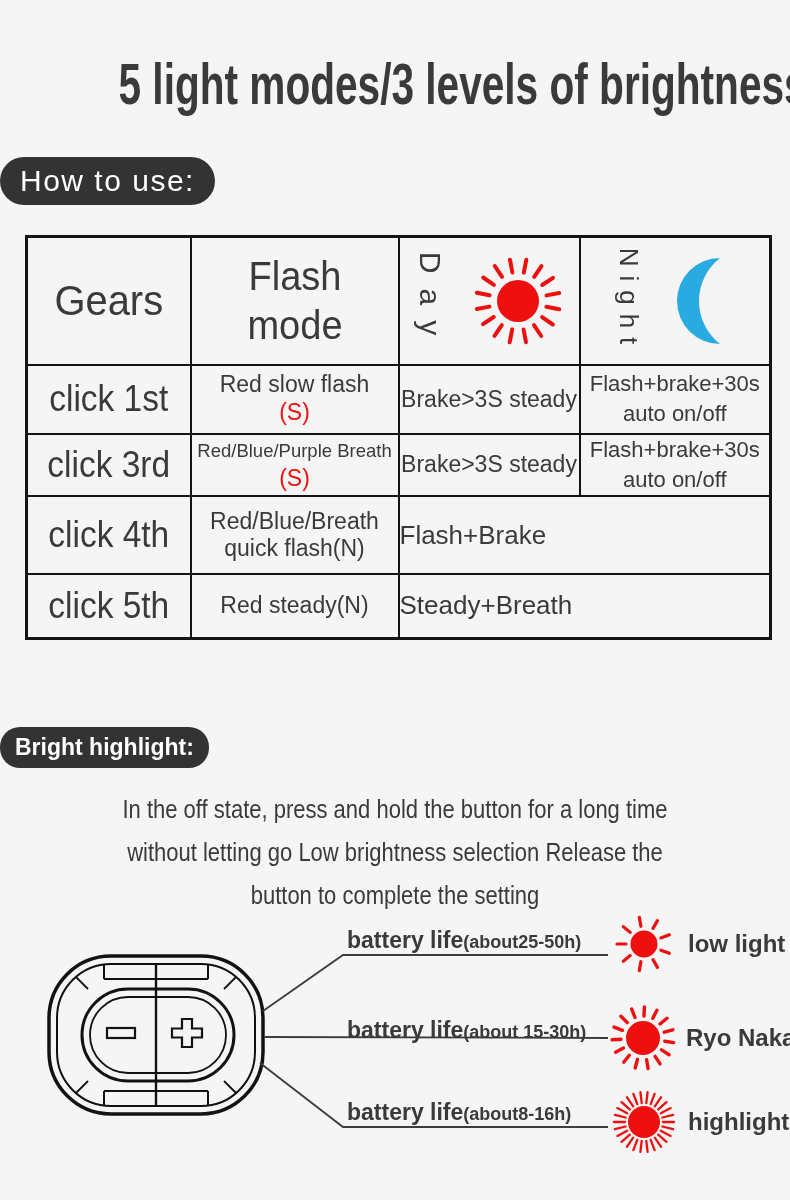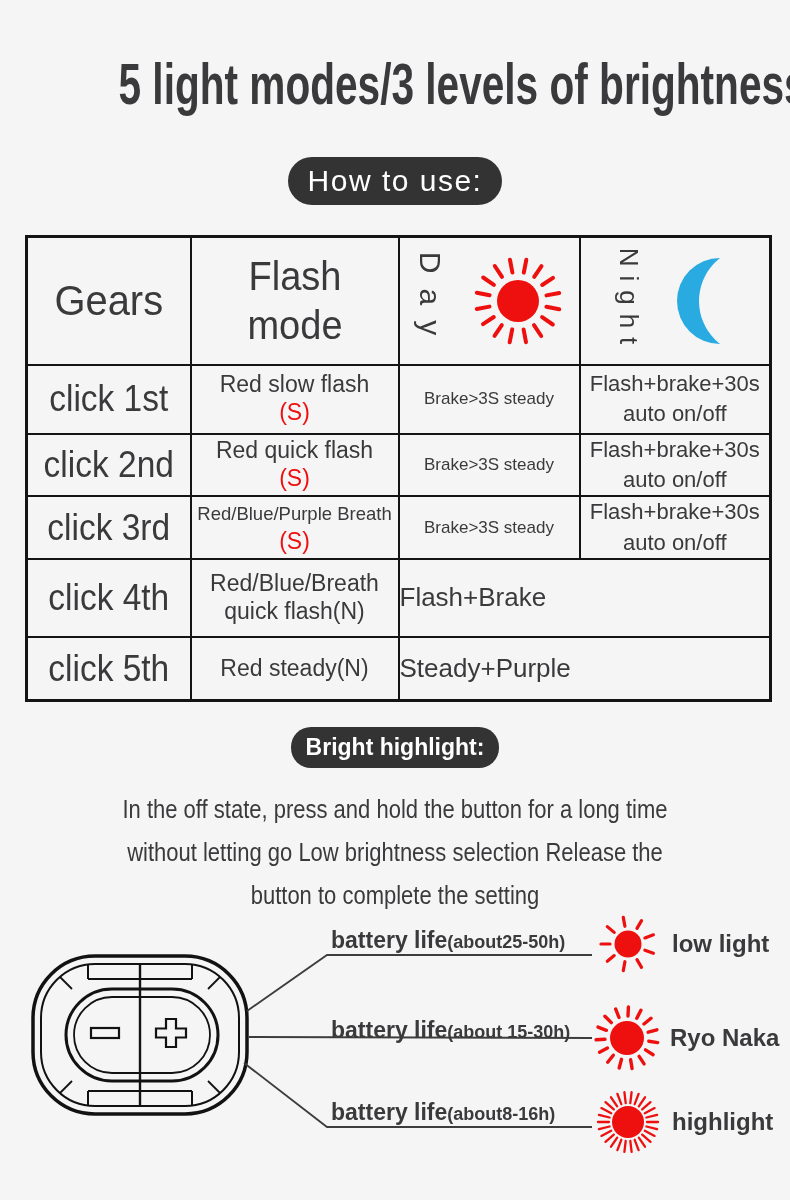--- a/index.html
+++ b/index.html
@@ -5,48 +5,48 @@
   :root{
     --bg:#f5f5f5; --text:#3a3a3c; --ink:#141414; --red:#ee0f0f; --blue:#29abe2; --pill:#333333;
   }
   *{margin:0;padding:0;box-sizing:border-box}
   html,body{width:790px;height:1200px}
   body{position:relative;background:var(--bg);font-family:"Liberation Sans",sans-serif;color:var(--text);overflow:hidden}
 
   .title{position:absolute;top:50px;left:0;width:790px;text-align:center;font-size:58px;font-weight:bold;
          white-space:nowrap;transform:scaleX(.70);transform-origin:50% 50%;color:var(--text)}
 
-  .pillwrap{position:absolute;left:0;width:790px;text-align:center}
+  .pillwrap{position:absolute;left:0;width:790px;}
   .pill{display:inline-block;background:var(--pill);color:#ffffff;border-radius:24px}
   .pill1{font-size:30px;letter-spacing:1.5px;padding:7px 20px}
   .pill2{font-size:23px;font-weight:bold;padding:7px 15px;border-radius:20px}
 
   table{position:absolute;left:25px;top:235px;width:744px;border-collapse:collapse;table-layout:fixed;
         border:3px solid var(--ink)}
   td{border:2px solid var(--ink);text-align:center;vertical-align:middle;padding:0;color:var(--text)}
   .h-gears{font-size:42px;transform:scaleX(.95);white-space:nowrap}
   .h-flash{font-size:40px;line-height:1.22;transform:scaleX(.95)}
   .gear{display:block;font-size:36px;transform:scaleX(.93);white-space:nowrap}
   .flash1{display:block;font-size:23px;line-height:1.2;white-space:nowrap}
   .flash1.small{font-size:18.5px;line-height:1.5}
   .flash2{display:block;font-size:23px;line-height:1.2;white-space:nowrap}
   .note{display:block;font-size:23px;line-height:1.2;color:var(--red)}
-  .daytxt{font-size:17px;white-space:nowrap}
+  .daytxt{font-size:23px;white-space:nowrap}
   .night1,.night2{display:block;font-size:22px;line-height:1.38;white-space:nowrap}
   .merged{text-align:left;font-size:26px}
   .cellflex{display:flex;align-items:center;justify-content:center}
   .vwrap{width:44px;height:124px;display:flex;align-items:center;justify-content:center;flex:none}
   .vtext{transform:rotate(90deg);white-space:nowrap;color:var(--text)}
   .vday{font-size:30px;letter-spacing:15px}
   .vnight{font-size:26px;letter-spacing:9px}
 
   .para{position:absolute;top:788px;left:0;width:790px;text-align:center;font-size:25px;line-height:43px}
   .para div{white-space:nowrap;transform:scaleX(.88)}
 
-  .bottom{position:absolute;top:900px;left:0;width:700px;height:300px}
+  .bottom{position:absolute;top:900px;left:16px;width:700px;height:300px}
   .bsvg{position:absolute;left:0;top:0}
   .dv{fill:none;stroke:#121212}
   .callout{fill:none;stroke:#3d3d3d;stroke-width:1.8}
   .rays{stroke:var(--red);stroke-linecap:round}
   .sunfill{fill:var(--red)}
   .moonbody{fill:var(--blue)}
   .mooncut{fill:var(--bg)}
   .bat{position:absolute;white-space:nowrap}
   .bl{font-weight:bold;font-size:23px}
   .bd{font-weight:bold;font-size:18px}
@@ -123,66 +123,52 @@
     <td>
           <span class="flash1">Red slow flash</span>
           <span class="note">(S)</span>
         </td>
     <td><span class="daytxt">Brake&gt;3S steady</span></td>
     <td>
           <span class="night1">Flash+brake+30s</span>
           <span class="night2">auto on/off</span>
         </td>
   </tr>
-  <tr style="height:62px">
-    <td>
-          <span class="gear">click 2nd</span>
-        </td>
-    <td>
-          <span class="flash1">Red quick flash</span>
+  <tr style="height:50px">
+    <td>
+          <span class="gear">click 3rd</span>
+        </td>
+    <td>
+          <span class="flash1 small">Red/Blue/Purple Breath</span>
           <span class="note">(S)</span>
         </td>
     <td><span class="daytxt">Brake&gt;3S steady</span></td>
     <td>
           <span class="night1">Flash+brake+30s</span>
           <span class="night2">auto on/off</span>
         </td>
   </tr>
-  <tr style="height:50px">
-    <td>
-          <span class="gear">click 3rd</span>
-        </td>
-    <td>
-          <span class="flash1 small">Red/Blue/Purple Breath</span>
-          <span class="note">(S)</span>
-        </td>
-    <td><span class="daytxt">Brake&gt;3S steady</span></td>
-    <td>
-          <span class="night1">Flash+brake+30s</span>
-          <span class="night2">auto on/off</span>
-        </td>
-  </tr>
   <tr style="height:78px">
     <td>
           <span class="gear">click 4th</span>
         </td>
     <td>
           <span class="flash1">Red/Blue/Breath</span>
           <span class="flash2">quick flash(N)</span>
         </td>
     <td colspan="2" class="merged">Flash+Brake</td>
   </tr>
   <tr style="height:64px">
     <td>
           <span class="gear">click 5th</span>
         </td>
     <td>
           <span class="flash1">Red steady(N)</span>
         </td>
-    <td colspan="2" class="merged">Steady+Purple</td>
+    <td colspan="2" class="merged">Steady+Breath</td>
   </tr>
 </tbody>
   </table>
 
 <div class="pillwrap" style="top:727px">
   <span class="pill pill2">Bright highlight:</span>
 </div>
 
 <div class="para">
   <div>In the off state, press and hold the button for a long time</div>

